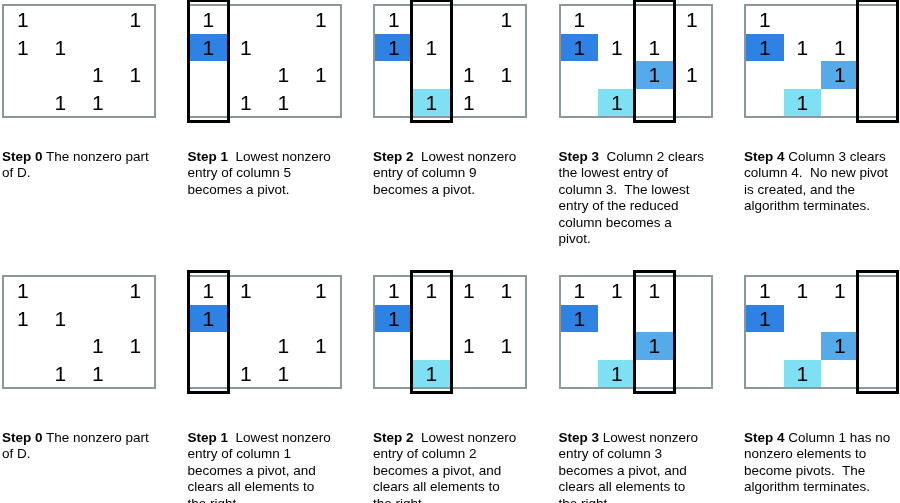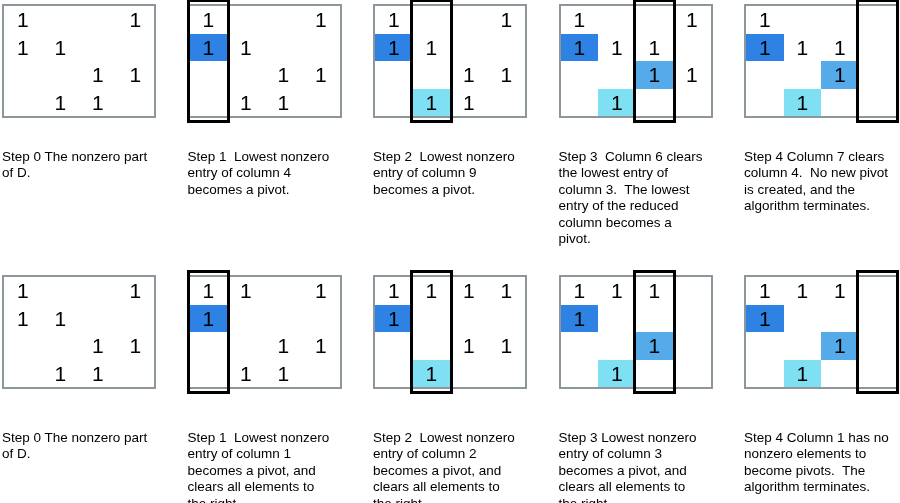--- a/index.html
+++ b/index.html
@@ -28,21 +28,21 @@
   .hl { position: absolute; z-index: 1; }
   .rect {
     position: absolute; z-index: 3; box-sizing: border-box;
     border: 3px solid #000; background: transparent; pointer-events: none;
   }
   .caption {
     white-space: pre-wrap; font-size: 13.5px; line-height: 16.4px; width: 180px;
   }
   .row.top .caption { margin-top: 31px; }
   .row.bottom .caption { margin-top: 41px; }
-  .caption b { font-weight: 400; }
+  .caption b { font-weight: 700; }
 </style>
 </head>
 <body>
 
 <div class="figure">
   <div class="row top" id="row-0">
   <div class="panel">
     <div class="matrix" style="border-color: rgb(141, 150, 155);">
           <div class="grid">
             <div class="cell">1</div>
@@ -84,21 +84,21 @@
             <div class="cell">1</div>
             <div class="cell">1</div>
             <div class="cell"></div>
             <div class="cell">1</div>
             <div class="cell">1</div>
             <div class="cell"></div>
           </div>
           <div class="rect" style="left: -2.5px; top: -7px; width: 42.5px; height: 124px; border-color: rgb(0, 0, 0);"></div>
         </div>
     <div class="caption"><b>Step 1</b><span>  Lowest nonzero
-entry of column 4
+entry of column 5
 becomes a pivot.</span></div>
   </div>
 
   <div class="panel">
     <div class="matrix" style="border-color: rgb(141, 150, 155);">
           <div class="hl" style="left: 0px; top: 27.5px; width: 37.5px; height: 27.5px; background: rgb(46, 130, 228);"></div>
           <div class="hl" style="left: 37.5px; top: 82.5px; width: 37.5px; height: 27.5px; background: rgb(127, 224, 244);"></div>
           <div class="grid">
             <div class="cell">1</div>
             <div class="cell"></div>
@@ -142,21 +142,21 @@
             <div class="cell"></div>
             <div class="cell">1</div>
             <div class="cell">1</div>
             <div class="cell"></div>
             <div class="cell">1</div>
             <div class="cell"></div>
             <div class="cell"></div>
           </div>
           <div class="rect" style="left: 72.5px; top: -7px; width: 42.5px; height: 124px; border-color: rgb(0, 0, 0);"></div>
         </div>
-    <div class="caption"><b>Step 3</b><span>  Column 6 clears
+    <div class="caption"><b>Step 3</b><span>  Column 2 clears
 the lowest entry of
 column 3.  The lowest
 entry of the reduced
 column becomes a
 pivot.</span></div>
   </div>
 
   <div class="panel">
     <div class="matrix" style="border-color: rgb(141, 150, 155);">
           <div class="hl" style="left: 0px; top: 27.5px; width: 37.5px; height: 27.5px; background: rgb(46, 130, 228);"></div>
@@ -175,21 +175,21 @@
             <div class="cell"></div>
             <div class="cell">1</div>
             <div class="cell"></div>
             <div class="cell"></div>
             <div class="cell">1</div>
             <div class="cell"></div>
             <div class="cell"></div>
           </div>
           <div class="rect" style="left: 110px; top: -7px; width: 42.5px; height: 124px; border-color: rgb(0, 0, 0);"></div>
         </div>
-    <div class="caption"><b>Step 4</b><span> Column 7 clears
+    <div class="caption"><b>Step 4</b><span> Column 3 clears
 column 4.  No new pivot
 is created, and the
 algorithm terminates.</span></div>
   </div>
 </div>
   <div class="row bottom" id="row-1">
   <div class="panel">
     <div class="matrix" style="border-color: rgb(141, 150, 155);">
           <div class="grid">
             <div class="cell">1</div>

